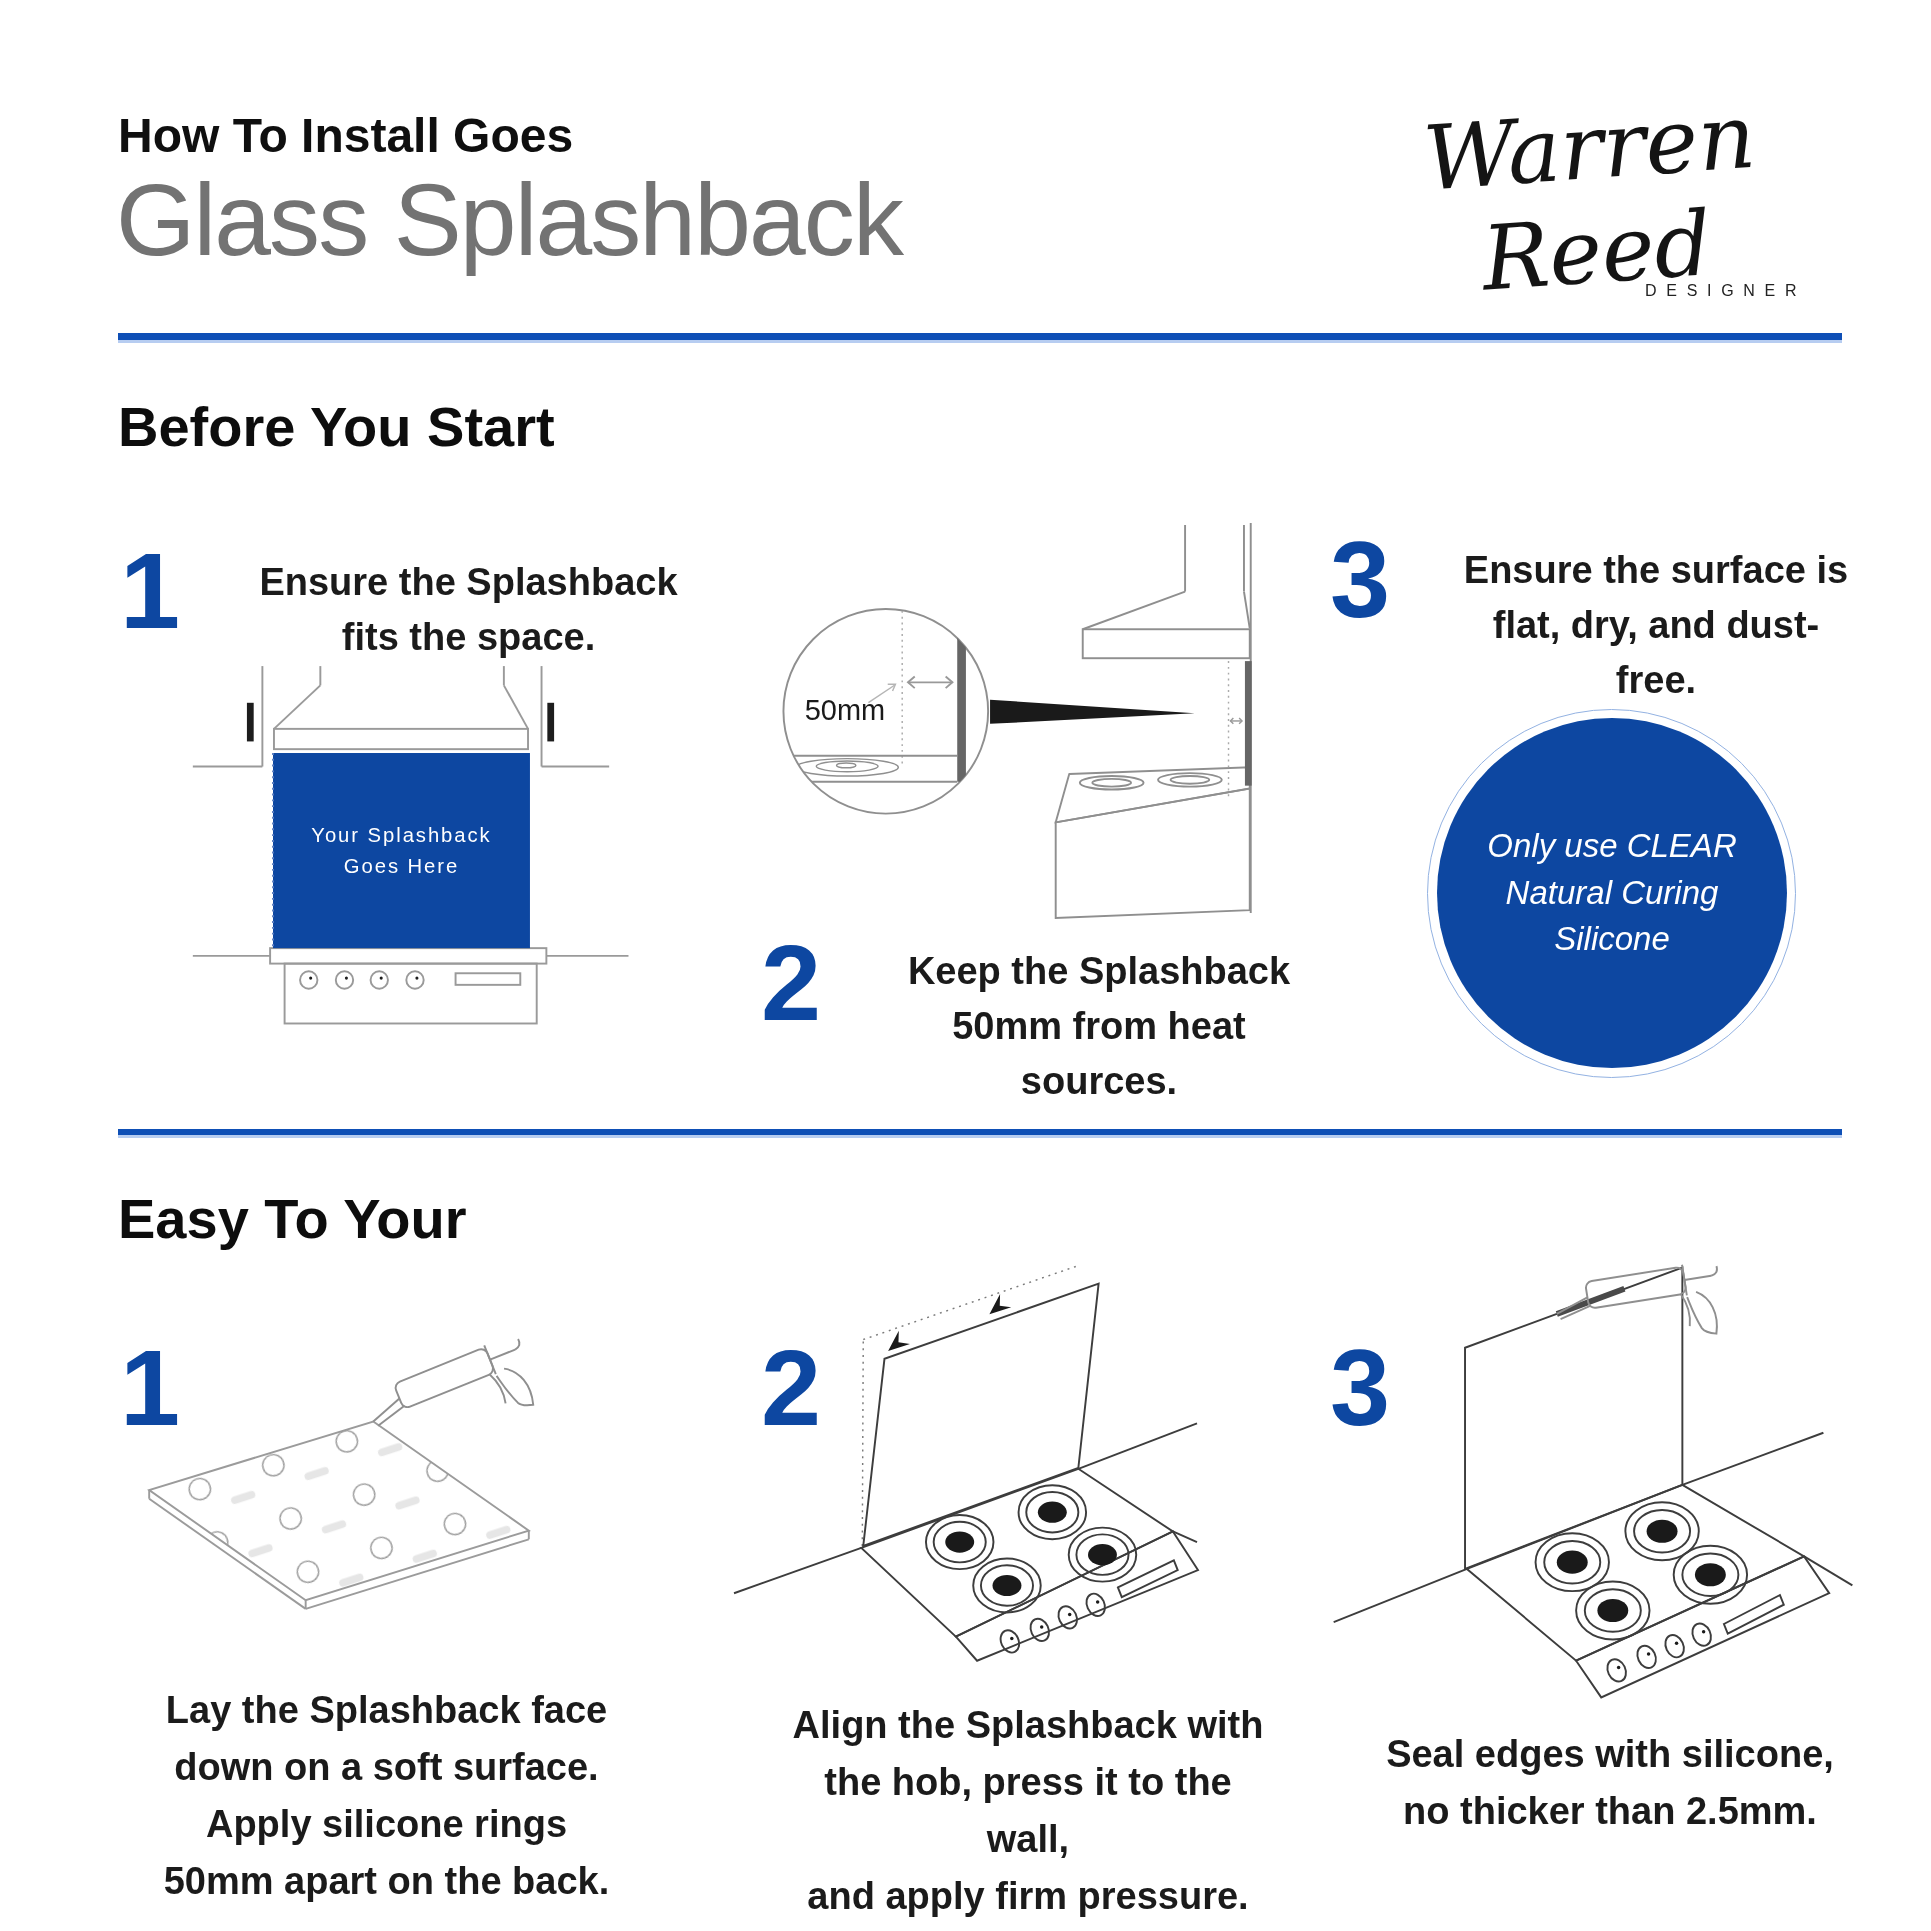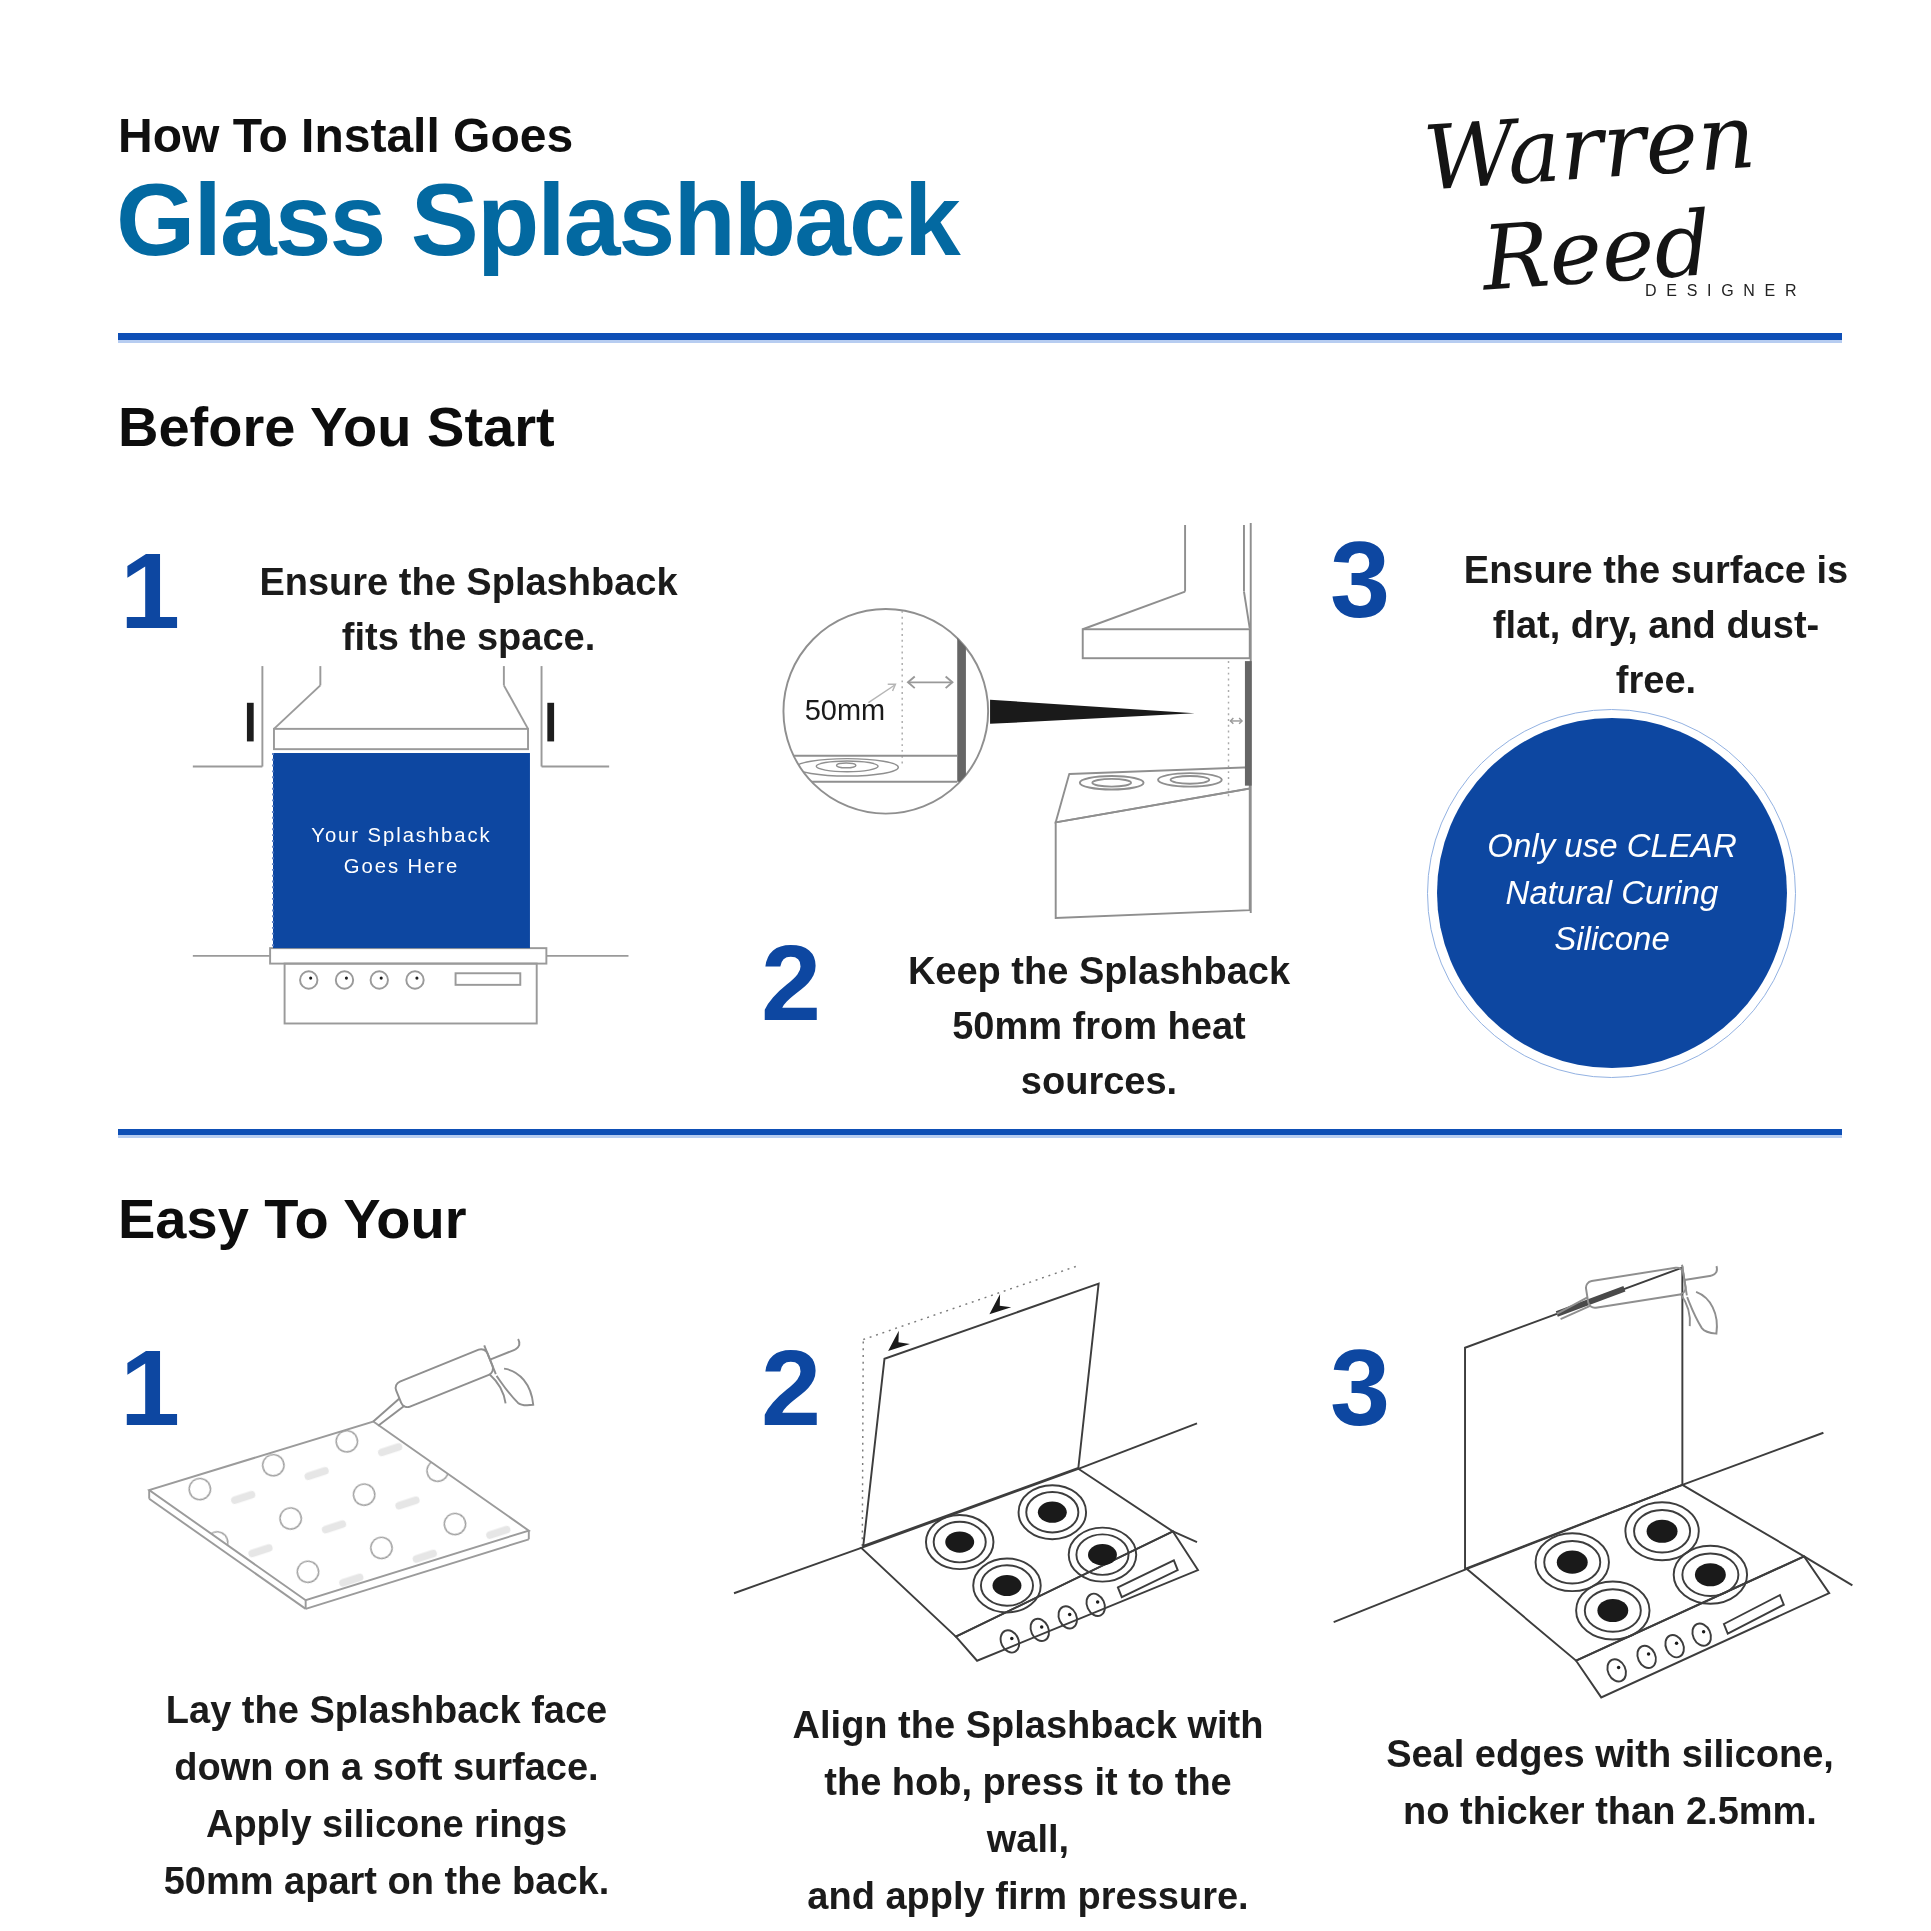--- a/index.html
+++ b/index.html
@@ -1,20 +1,20 @@
 <!DOCTYPE html>
 <html><head>
 <meta charset="utf-8">
 <style>
   html,body{margin:0;padding:0;background:#ffffff;}
   body{font-family:"Liberation Sans", sans-serif;}
   #page{position:relative;width:1931px;height:1931px;background:#ffffff;overflow:hidden;}
   .abs{position:absolute;}
   .title-small{left:118px;top:108px;font-size:48px;font-weight:700;color:#0f0f0f;letter-spacing:0;}
-  .title-big{left:116px;top:162px;font-size:102px;font-weight:700;color:#0369a1;letter-spacing:-1.9px;}
+  .title-big{left:116px;top:162px;font-size:102px;font-weight:400;color:#737373;letter-spacing:-1.9px;}
   .logo-script{left:1313px;top:95px;width:560px;text-align:center;font-family:"DejaVu Serif",serif;font-style:italic;font-weight:400;font-size:89px;color:#141414;transform:rotate(-4deg);}
   .logo-sub{left:1645px;top:282px;font-size:16px;font-weight:500;letter-spacing:9.7px;color:#222;}
   .divider{left:118px;width:1724px;height:6.8px;background:#0e4fb6;}
   .divider-light{left:118px;width:1724px;height:2.9px;background:#b7cdf1;}
   .section-h{font-size:56px;font-weight:700;color:#0d0d0d;}
   .stepnum{font-size:108px;font-weight:700;color:#0d47a1;line-height:1;}
   .steptext{font-size:38px;font-weight:700;color:#1b1b1b;line-height:1.45;text-align:center;white-space:pre-line;margin-left:12px;}
   .caption{font-size:38px;font-weight:700;color:#1b1b1b;line-height:1.5;text-align:center;white-space:pre-line;}
   .badge-ring{left:1427px;top:709px;width:367px;height:367px;border:1px solid #93b2e2;border-radius:50%;}
   .badge{left:1437px;top:718px;width:350px;height:350px;background:#0d47a1;border-radius:50%;display:flex;align-items:center;justify-content:center;font-style:italic;}

